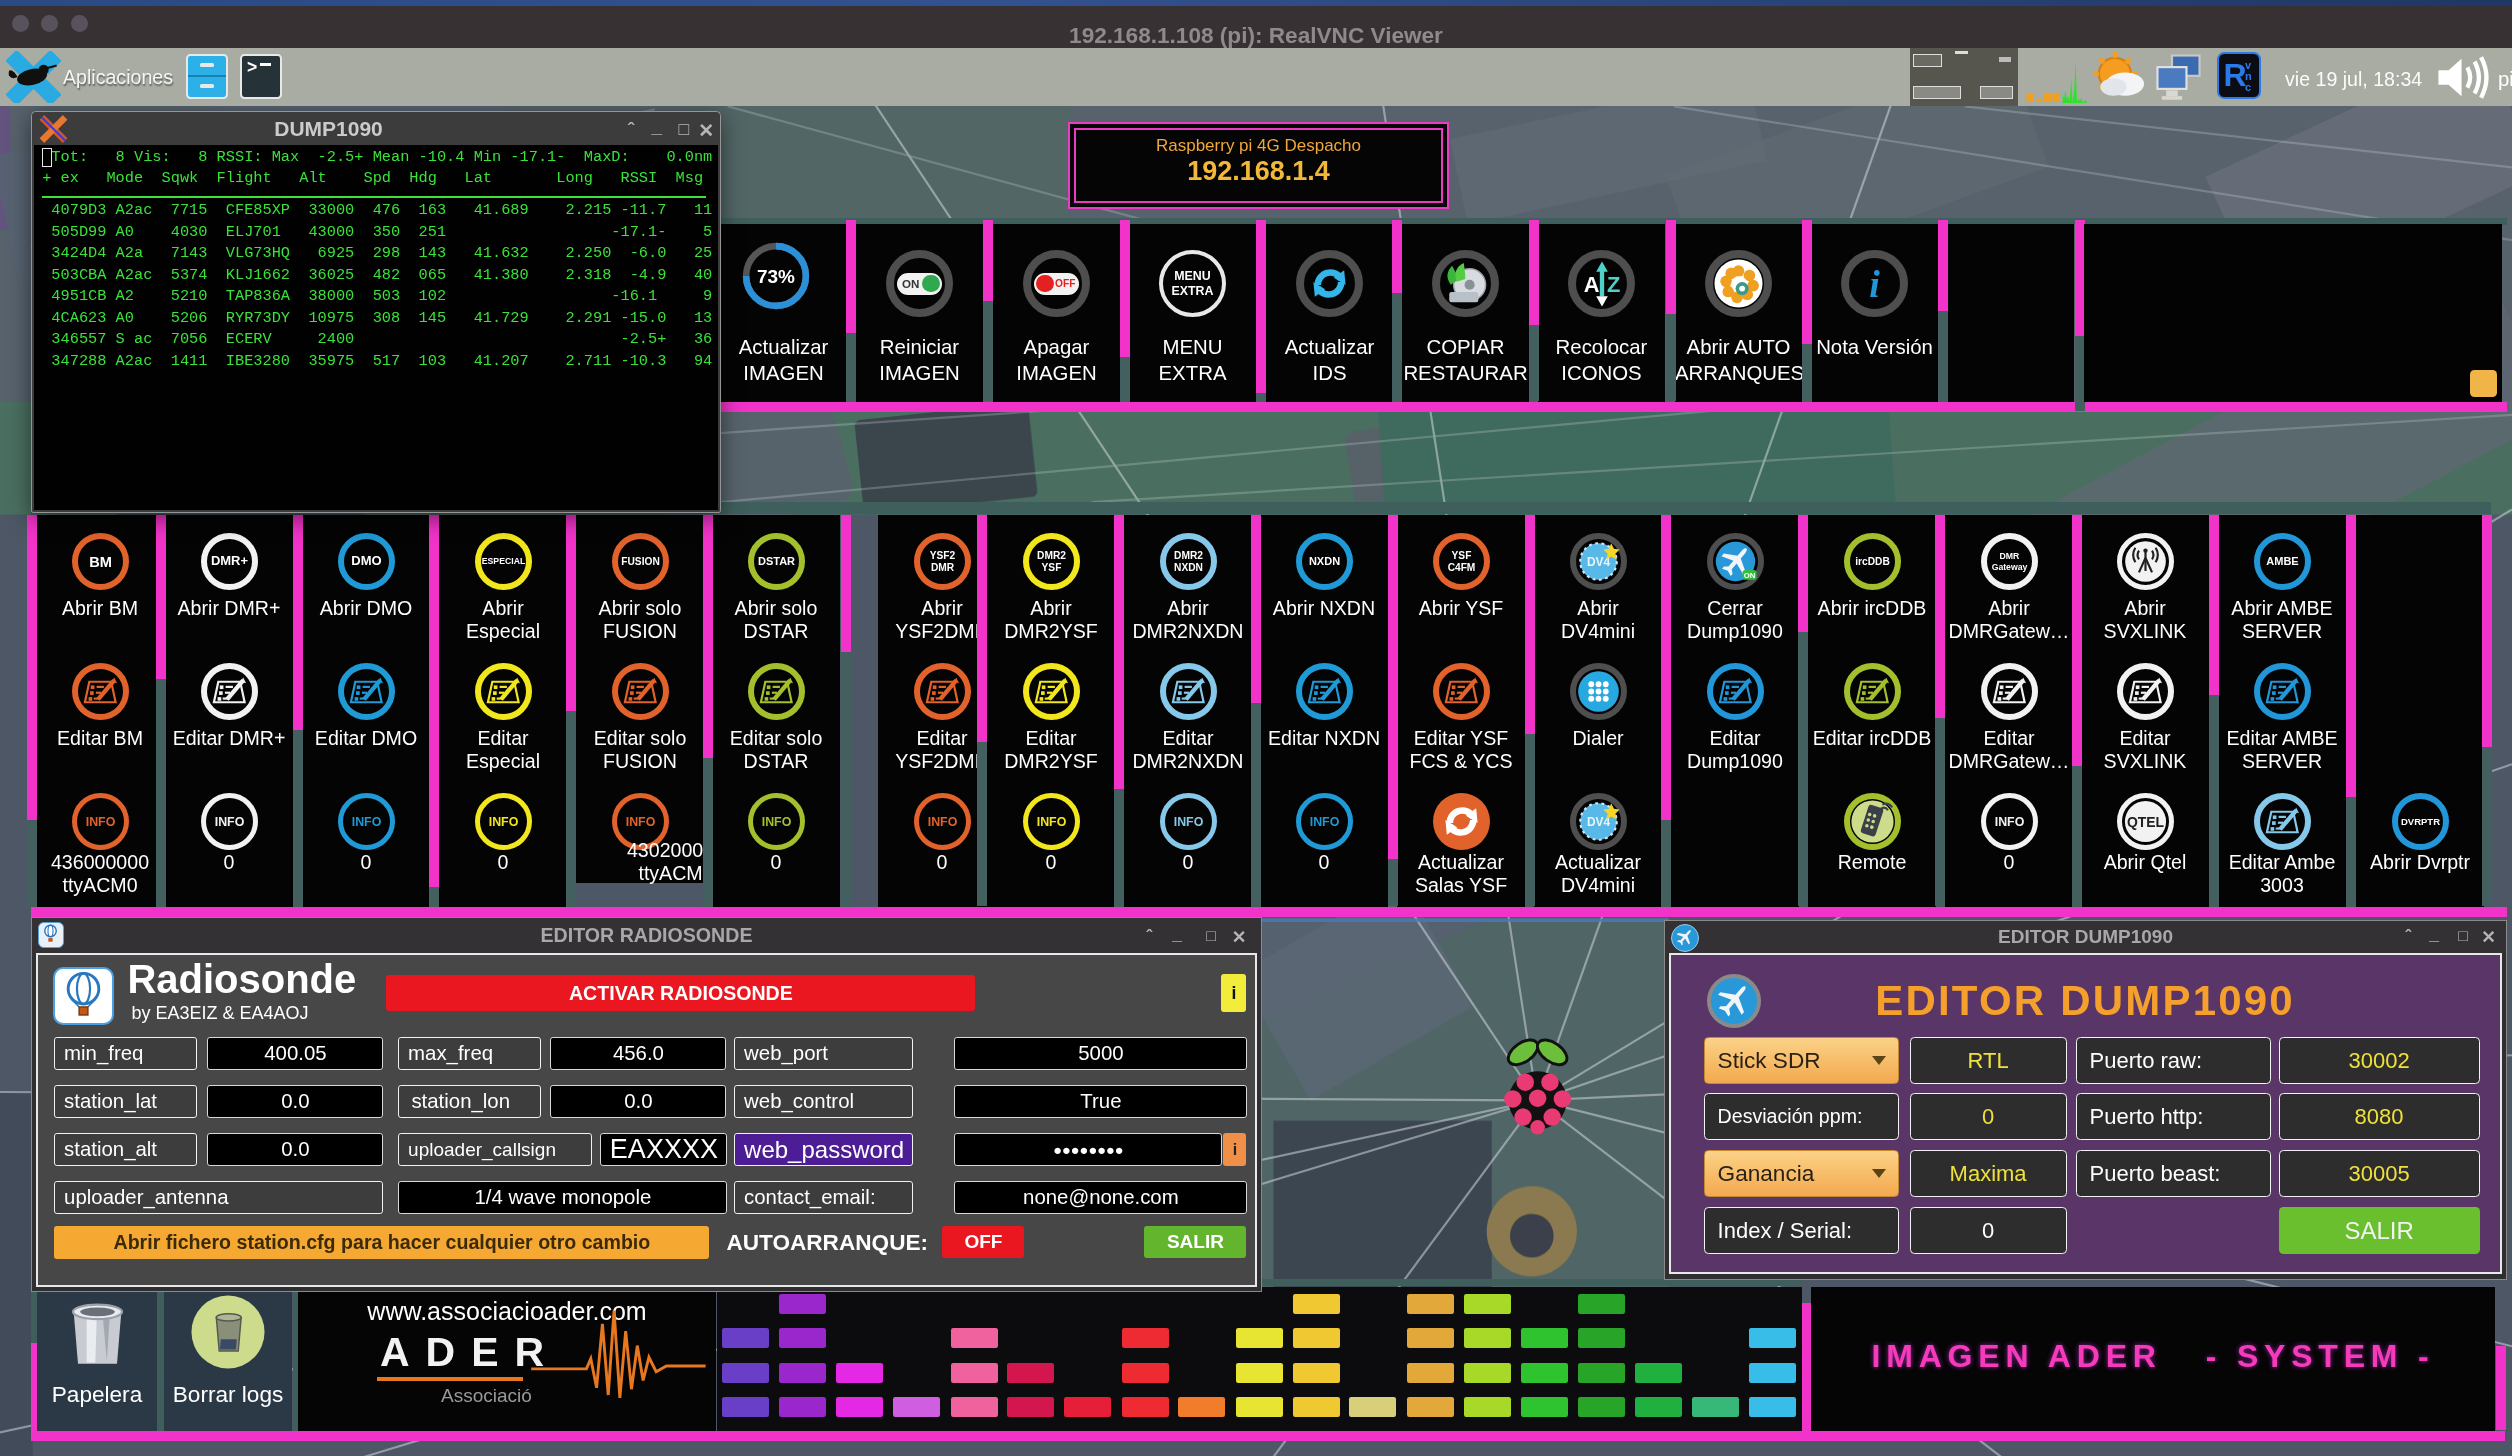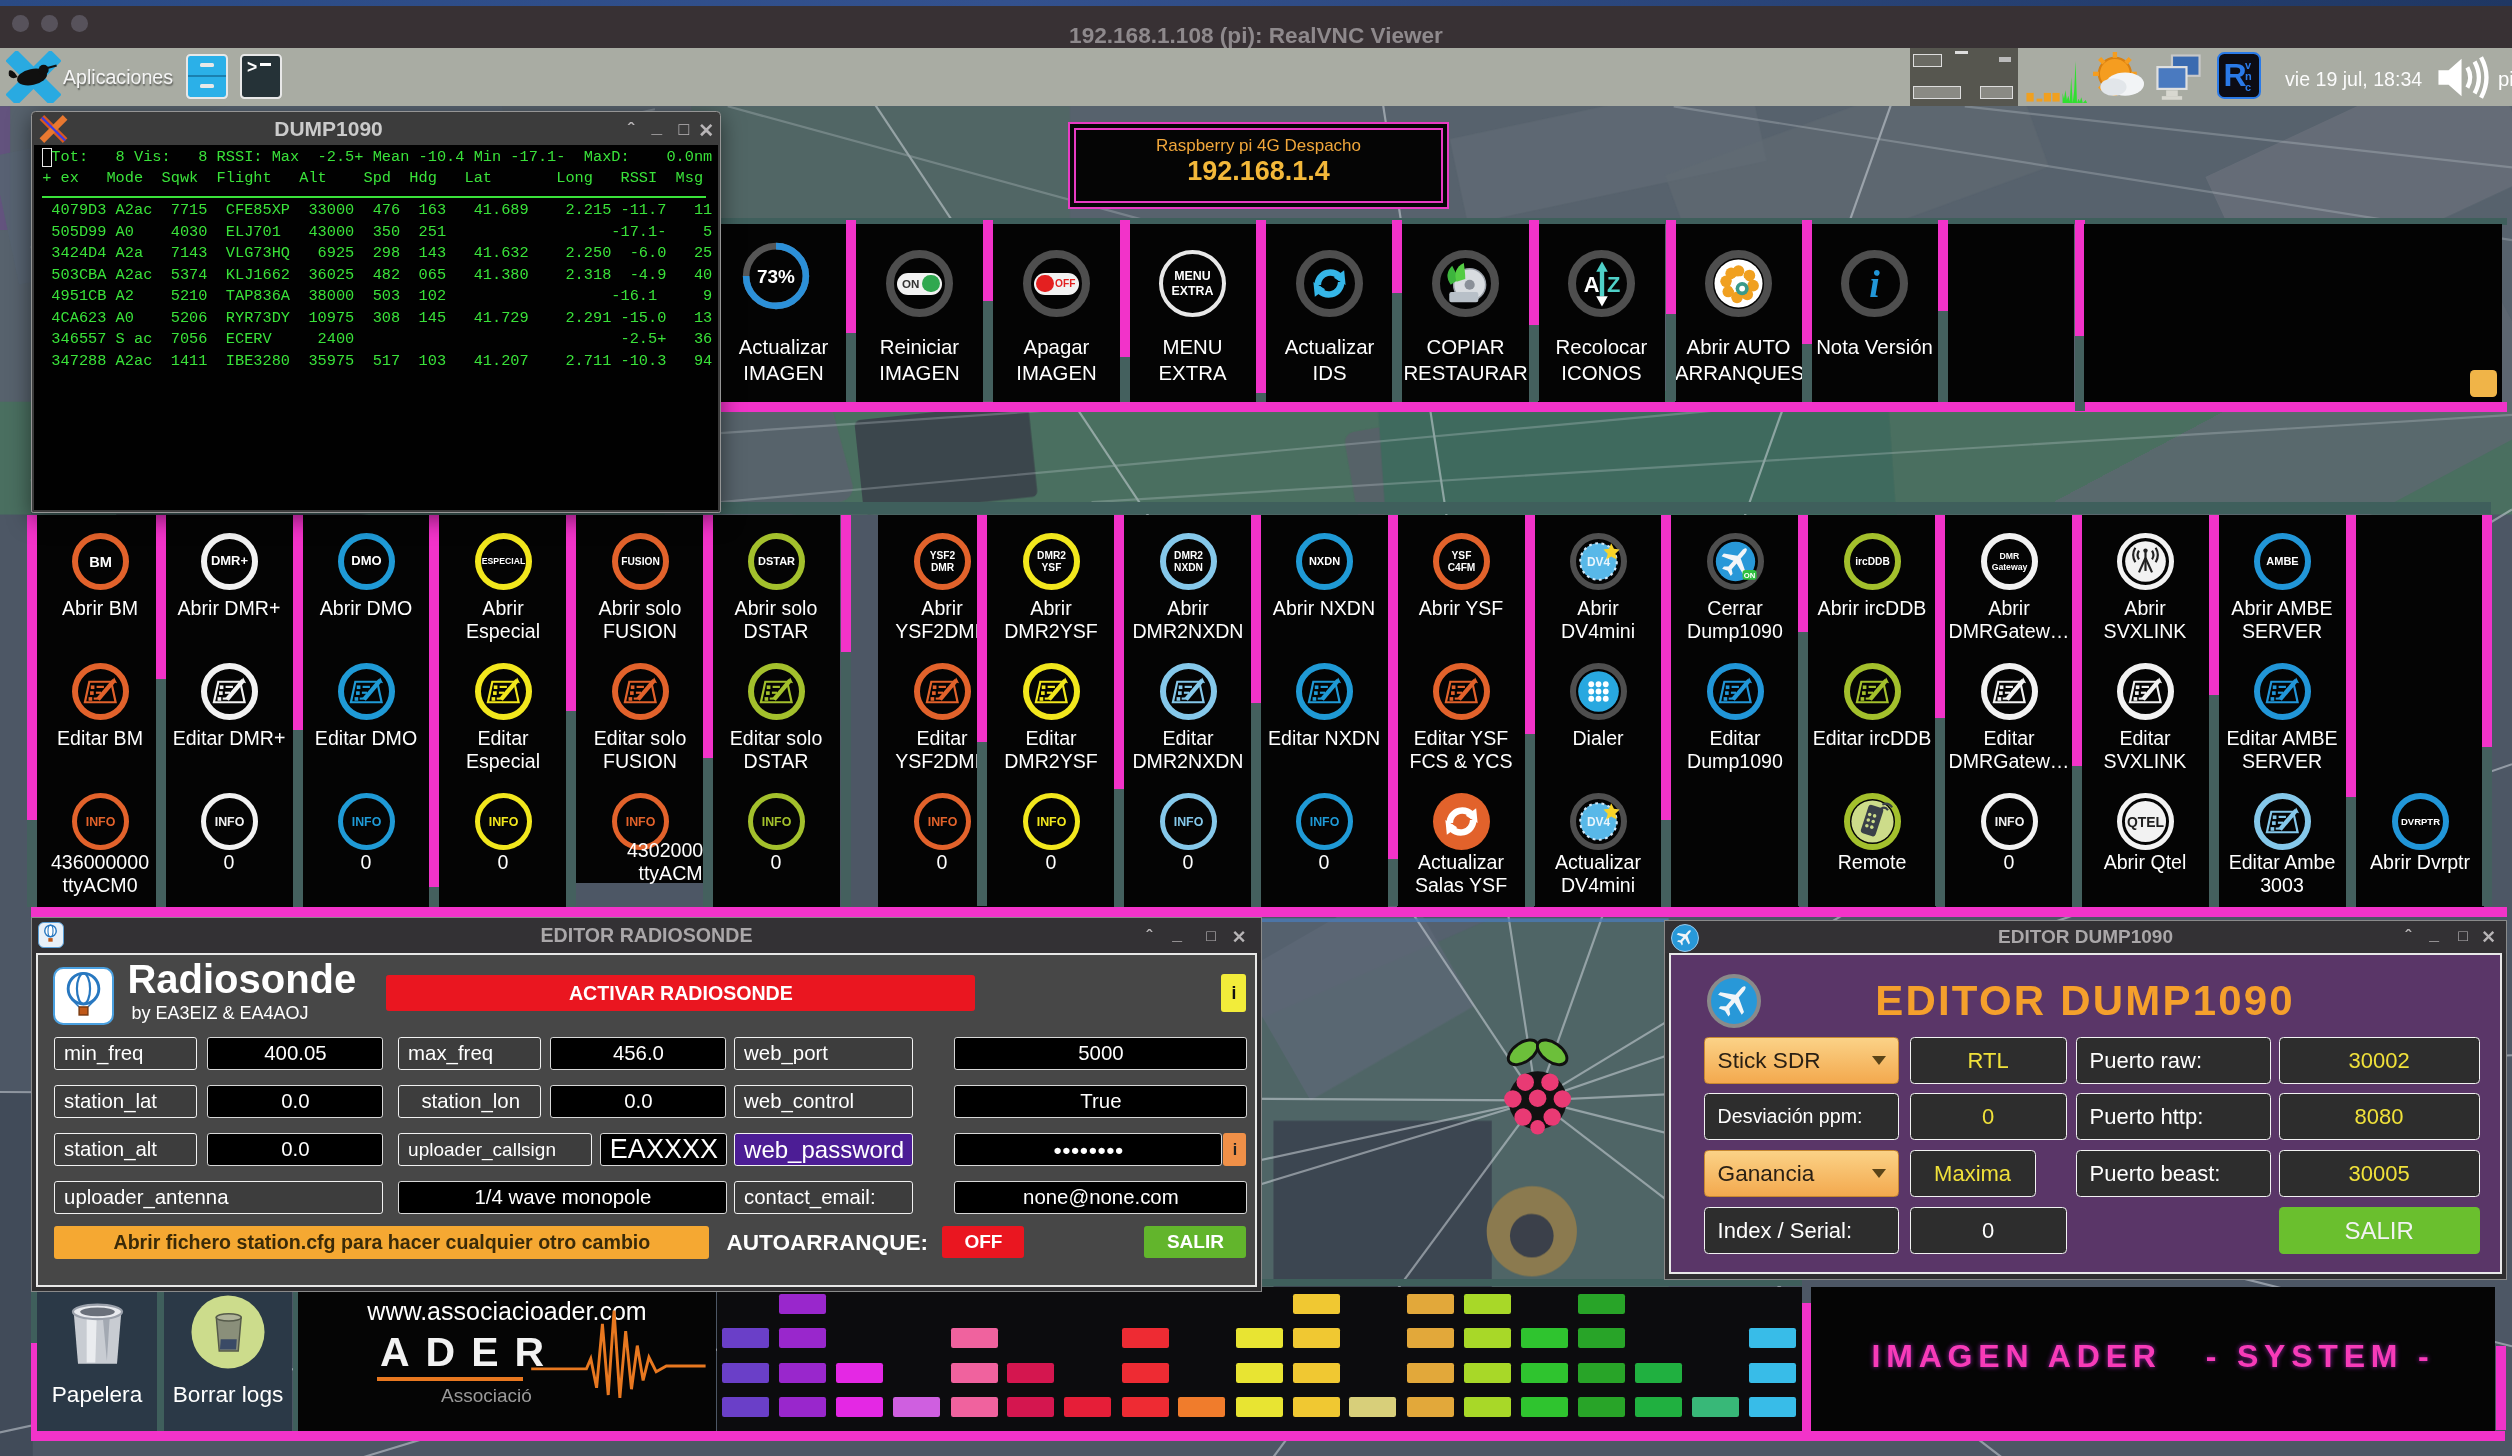--- a/index.html
+++ b/index.html
@@ -892,21 +892,21 @@
   <div class="abs" style="left:348px;top:20.4px;width:589px;height:36px;background:#ea1620;border-radius:2.9px;text-align:center;line-height:36px;color:#fff;font-weight:bold;font-size:19.6px;">ACTIVAR RADIOSONDE</div>
   <div class="abs" style="left:1183px;top:19px;width:25px;height:38px;background:#f2ec3a;border-radius:2.9px;text-align:center;line-height:38px;color:#111;font-weight:bold;font-size:17.5px;">i</div>
   <div class="fbox" style="left:16px;top:82px;width:143px;height:33px;background:#3d3d3d;padding-left:8.7px;font-size:20.4px;">min_freq</div>
       <div class="fbox" style="left:169px;top:82px;width:176px;height:33px;background:#000;justify-content:center;font-size:20.4px;border-color:#d8d8d8;">400.05</div>
       <div class="fbox" style="left:360px;top:82px;width:143px;height:33px;background:#3d3d3d;padding-left:8.7px;font-size:20.4px;">max_freq</div>
       <div class="fbox" style="left:512px;top:82px;width:176px;height:33px;background:#000;justify-content:center;font-size:20.4px;border-color:#d8d8d8;">456.0</div>
       <div class="fbox" style="left:696px;top:82px;width:179px;height:33px;background:#3d3d3d;padding-left:8.7px;font-size:20.4px;">web_port</div>
       <div class="fbox" style="left:916px;top:82px;width:293px;height:33px;background:#000;justify-content:center;font-size:20.4px;border-color:#d8d8d8;">5000</div>
       <div class="fbox" style="left:16px;top:130px;width:143px;height:33px;background:#3d3d3d;padding-left:8.7px;font-size:20.4px;">station_lat</div>
       <div class="fbox" style="left:169px;top:130px;width:176px;height:33px;background:#000;justify-content:center;font-size:20.4px;border-color:#d8d8d8;">0.0</div>
-      <div class="fbox" style="left:360px;top:130px;width:143px;height:33px;background:#3d3d3d;padding-left:22px;font-size:20.4px;">station_lon</div>
+      <div class="fbox" style="left:360px;top:130px;width:143px;height:33px;background:#3d3d3d;padding-left:12px;font-size:20.4px;">station_lon</div>
       <div class="fbox" style="left:512px;top:130px;width:176px;height:33px;background:#000;justify-content:center;font-size:20.4px;border-color:#d8d8d8;">0.0</div>
       <div class="fbox" style="left:696px;top:130px;width:179px;height:33px;background:#3d3d3d;padding-left:8.7px;font-size:20.4px;">web_control</div>
       <div class="fbox" style="left:916px;top:130px;width:293px;height:33px;background:#000;justify-content:center;font-size:20.4px;border-color:#d8d8d8;">True</div>
       <div class="fbox" style="left:16px;top:178px;width:143px;height:33px;background:#3d3d3d;padding-left:8.7px;font-size:20.4px;">station_alt</div>
       <div class="fbox" style="left:169px;top:178px;width:176px;height:33px;background:#000;justify-content:center;font-size:20.4px;border-color:#d8d8d8;">0.0</div>
       <div class="fbox" style="left:360px;top:178px;width:194px;height:33px;background:#3d3d3d;padding-left:8.7px;font-size:19px;">uploader_callsign</div>
       <div class="fbox" style="left:562px;top:178px;width:127px;height:33px;background:#000;justify-content:center;font-size:27px;border-color:#d8d8d8;">EAXXXX</div>
       <div class="fbox" style="left:696px;top:178px;width:179px;height:33px;background:#4c1d95;padding-left:8.7px;font-size:24px;text-align:right;">web_password</div>
       <div class="fbox" style="left:916px;top:178px;width:268px;height:33px;background:#000;justify-content:center;font-size:14.6px;border-color:#d8d8d8;">●●●●●●●●</div>
       <div class="abs" style="left:1185px;top:178px;width:23px;height:33px;background:#f09048;border-radius:2.9px;text-align:center;line-height:33px;color:#222;font-weight:bold;font-size:16px;">i</div>
@@ -942,20 +942,20 @@
   <div class="abs" style="left:0;top:22px;width:100%;text-align:center;font-size:42px;font-weight:bold;color:#f5a02c;letter-spacing:2.2px;">EDITOR DUMP1090</div>
   <div class="fbox" style="left:33px;top:82px;width:195px;height:47px;background:linear-gradient(#fbd287,#f3a94e);justify-content:flex-start;padding-left:13px;font-size:22.6px;color:#2a2014;border-color:#c88830;border-radius:4.4px;">Stick SDR<span style="position:absolute;right:11.6px;top:17.5px;width:0;height:0;border-left:7.3px solid transparent;border-right:7.3px solid transparent;border-top:9.5px solid #5a4418;"></span></div>
       <div class="fbox" style="left:239px;top:82px;width:157px;height:47px;background:#2d2d2d;justify-content:center;padding-left:0px;font-size:22px;color:#f0e13a;border-radius:4.4px;">RTL</div>
       <div class="fbox" style="left:405px;top:82px;width:195px;height:47px;background:#2d2d2d;justify-content:flex-start;padding-left:13px;font-size:22px;color:#fff;border-radius:4.4px;">Puerto raw:</div>
       <div class="fbox" style="left:608px;top:82px;width:201px;height:47px;background:#2d2d2d;justify-content:center;padding-left:0px;font-size:22px;color:#f0e13a;border-radius:4.4px;">30002</div>
       <div class="fbox" style="left:33px;top:138px;width:195px;height:47px;background:#2d2d2d;justify-content:flex-start;padding-left:13px;font-size:19.6px;color:#fff;border-radius:4.4px;">Desviación ppm:</div>
       <div class="fbox" style="left:239px;top:138px;width:157px;height:47px;background:#2d2d2d;justify-content:center;padding-left:0px;font-size:22px;color:#f0e13a;border-radius:4.4px;">0</div>
       <div class="fbox" style="left:405px;top:138px;width:195px;height:47px;background:#2d2d2d;justify-content:flex-start;padding-left:13px;font-size:22px;color:#fff;border-radius:4.4px;">Puerto http:</div>
       <div class="fbox" style="left:608px;top:138px;width:201px;height:47px;background:#2d2d2d;justify-content:center;padding-left:0px;font-size:22px;color:#f0e13a;border-radius:4.4px;">8080</div>
       <div class="fbox" style="left:33px;top:195px;width:195px;height:47px;background:linear-gradient(#fbd287,#f3a94e);justify-content:flex-start;padding-left:13px;font-size:22.6px;color:#2a2014;border-color:#c88830;border-radius:4.4px;">Ganancia<span style="position:absolute;right:11.6px;top:17.5px;width:0;height:0;border-left:7.3px solid transparent;border-right:7.3px solid transparent;border-top:9.5px solid #5a4418;"></span></div>
-      <div class="fbox" style="left:239px;top:195px;width:126px;height:47px;background:#2d2d2d;justify-content:center;padding-left:0px;font-size:22px;color:#f0e13a;border-radius:4.4px;">Maxima</div>
+      <div class="fbox" style="left:239px;top:195px;width:157px;height:47px;background:#2d2d2d;justify-content:center;padding-left:0px;font-size:22px;color:#f0e13a;border-radius:4.4px;">Maxima</div>
       <div class="fbox" style="left:405px;top:195px;width:195px;height:47px;background:#2d2d2d;justify-content:flex-start;padding-left:13px;font-size:22px;color:#fff;border-radius:4.4px;">Puerto beast:</div>
       <div class="fbox" style="left:608px;top:195px;width:201px;height:47px;background:#2d2d2d;justify-content:center;padding-left:0px;font-size:22px;color:#f0e13a;border-radius:4.4px;">30005</div>
       <div class="fbox" style="left:33px;top:252px;width:195px;height:47px;background:#2d2d2d;justify-content:flex-start;padding-left:13px;font-size:22px;color:#fff;border-radius:4.4px;">Index / Serial:</div>
       <div class="fbox" style="left:239px;top:252px;width:157px;height:47px;background:#2d2d2d;justify-content:center;padding-left:0px;font-size:22px;color:#fff;border-radius:4.4px;">0</div>
       <div class="abs" style="left:608px;top:252px;width:201px;height:47px;background:#6abf2e;border-radius:4.4px;text-align:center;line-height:47px;color:#f2f2f2;font-size:24px;">SALIR</div>
 </div>
   </div>
 
 </body></html>

